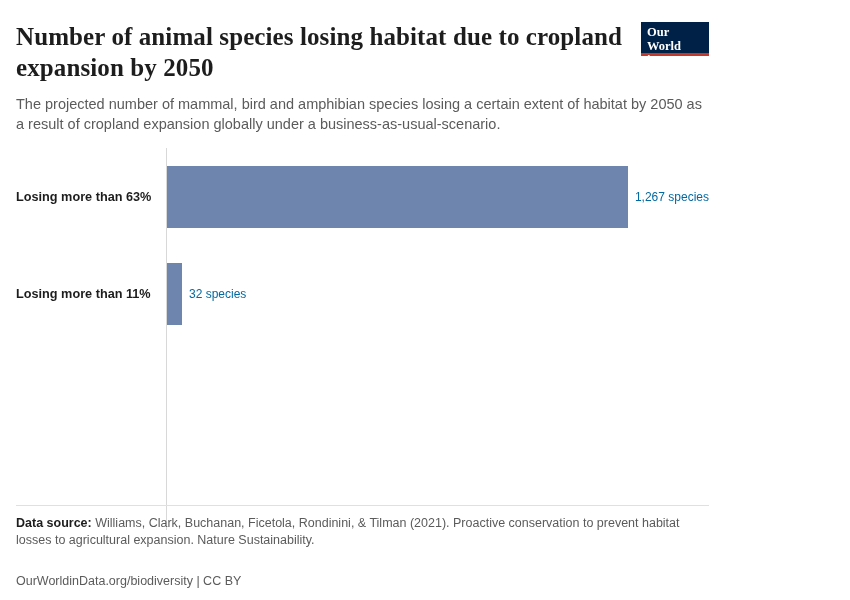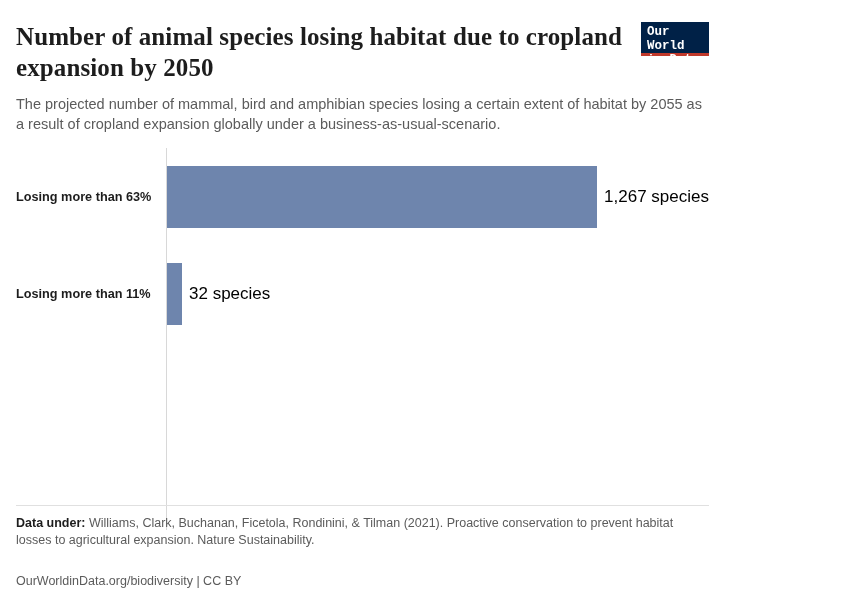--- a/index.html
+++ b/index.html
@@ -48,21 +48,21 @@
 
   
   .owid-logo {
     position: absolute;
     top: 14px;
     right: 0;
     width: 68px;
     height: 34px;
     background: #002147;
     color: #ffffff;
-    font-family: Liberation Mono, monospace;
+    font-family: Liberation Serif, serif;
     font-weight: 700;
     font-size: 12.5px;
     line-height: 14px;
     padding: 3px 5px 3px 6px;
     box-sizing: border-box;
     border-bottom: 3px solid #c0392b;
   }
   .owid-logo .l2 { display: block; }
 
   
@@ -100,22 +100,22 @@
     right: 0;
     display: flex;
     align-items: center;
   }
   .bar {
     height: 62px;
     background: #6e85ad;
   }
   .bar-value {
     margin-left: 7px;
-    font-size: 17px;
-    color: #000000;
+    font-size: 12px;
+    color: #0369a1;
     white-space: nowrap;
   }
 
   
   .footer {
     position: absolute;
     left: 16px;
     right: 16px;
     bottom: 12px;
   }
@@ -140,21 +140,21 @@
     margin-top: 24px;
   }
 </style>
 </head>
 <body>
 
 <div class="page">
 
   <div class="header">
     <h1 class="title">Number of animal species losing habitat due to cropland expansion by 2050</h1>
-    <p class="subtitle">The projected number of mammal, bird and amphibian species losing a certain extent of habitat by 2055 as a result of cropland expansion globally under a business-as-usual-scenario.</p>
+    <p class="subtitle">The projected number of mammal, bird and amphibian species losing a certain extent of habitat by 2050 as a result of cropland expansion globally under a business-as-usual-scenario.</p>
     <div class="owid-logo">
       <span class="l1">Our World</span>
       <span class="l2">in Data</span>
     </div>
   </div>
 
   <div class="chart-area">
     <div class="baseline"></div>
 
     <div class="bar-row">
@@ -172,19 +172,19 @@
       <div class="bar-wrap">
         <div class="bar" style="width:15px"></div>
         <div class="bar-value">32 species</div>
       </div>
     </div>
   </div>
 
   <div class="footer">
     <div class="footer-rule"></div>
     <div class="source">
-      <b>Data under:</b>
+      <b>Data source:</b>
       <span>Williams, Clark, Buchanan, Ficetola, Rondinini, &amp; Tilman (2021). Proactive conservation to prevent habitat losses to agricultural expansion. Nature Sustainability.</span>
     </div>
     <div class="license">OurWorldinData.org/biodiversity | CC BY</div>
   </div>
 
 </div>
 
 </body></html>

